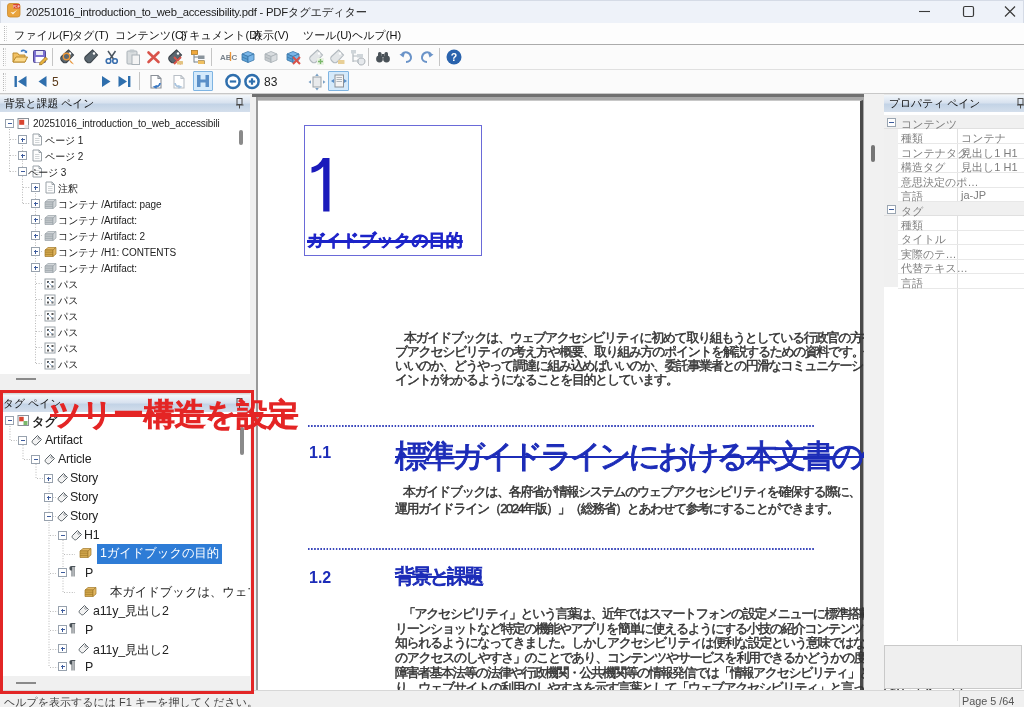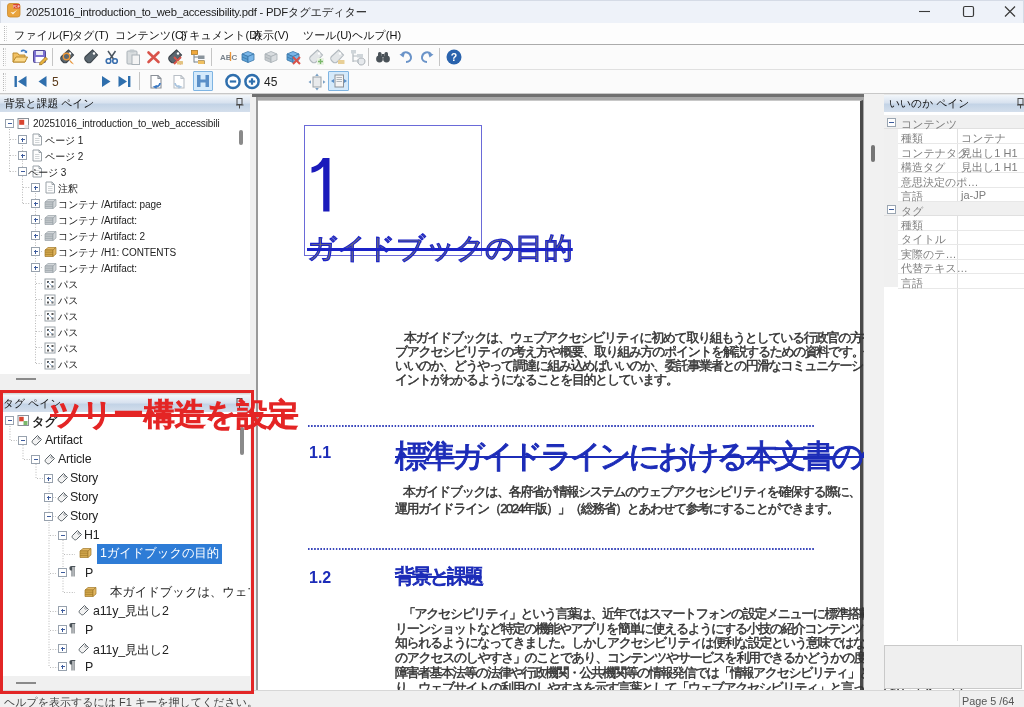--- a/index.html
+++ b/index.html
@@ -208,21 +208,21 @@
   </svg>
 <svg class="a" style="left:224px;top:73px" width="18" height="18" viewBox="0 0 18 18">
     <circle cx="9" cy="8.5" r="6.6" fill="#fff" stroke="#2f6fad" stroke-width="2.5"></circle>
     <line x1="5.8" y1="8.5" x2="12.2" y2="8.5" stroke="#2f6fad" stroke-width="2.2"></line>
   </svg>
 <svg class="a" style="left:243px;top:73px" width="18" height="18" viewBox="0 0 18 18">
     <circle cx="9" cy="8.5" r="6.6" fill="#fff" stroke="#2f6fad" stroke-width="2.5"></circle>
     <line x1="5.8" y1="8.5" x2="12.2" y2="8.5" stroke="#2f6fad" stroke-width="2.2"></line>
     <line x1="9" y1="5.3" x2="9" y2="11.7" stroke="#2f6fad" stroke-width="2.2"></line>
   </svg>
-<div class="a nw" style="left:264px;top:75px;font-size:12px;color:#222">45</div>
+<div class="a nw" style="left:264px;top:75px;font-size:12px;color:#222">83</div>
 <svg class="a" style="left:308px;top:73px" width="18" height="18" viewBox="0 0 18 18">
     <rect x="5" y="4" width="8" height="10" fill="#e8eaec" stroke="#9aa2a8" stroke-width="1"></rect>
     <path d="M9 0.5 L10.8 3 L7.2 3 Z" fill="#7aa0c4"></path>
     <path d="M9 17.5 L10.8 15 L7.2 15 Z" fill="#7aa0c4"></path>
     <path d="M0.5 9 L3 7.2 L3 10.8 Z" fill="#7aa0c4"></path>
     <path d="M17.5 9 L15 7.2 L15 10.8 Z" fill="#7aa0c4"></path>
   </svg>
 <div class="a" style="left:328px;top:71px;width:21px;height:20px;background:#d5eafb;border:1px solid #7eb4e2;border-radius:1px"></div>
 <svg class="a" style="left:330px;top:72px" width="18" height="18" viewBox="0 0 18 18">
     <rect x="5" y="3" width="8.5" height="12" fill="#f4f4f4" stroke="#8a9098" stroke-width="1"></rect>
@@ -581,21 +581,21 @@
 <div class="a" style="left:16px;top:682px;width:20px;height:2px;background:#8a8a8a"></div>
 <div class="a" style="left:250px;top:94px;width:6px;height:596px;background:#f0f0f0"></div>
 <div class="a" style="left:252px;top:94px;width:612px;height:3px;background:#707070"></div>
 <div class="a" style="left:256px;top:97px;width:608px;height:593px;background:#a8a8a8"></div>
 <div class="a" style="left:256px;top:97px;width:2px;height:593px;background:#9a9a9a"></div>
 <div class="a" style="left:258px;top:100px;width:605px;height:590px;background:#fff;border-top:1px solid #c8c8c8;border-right:3px solid #4a4a4a"></div>
 <div class="a" style="left:304px;top:125px;width:178px;height:131px;border:1px solid #6a6ad8"></div>
 <svg class="a" style="left:310px;top:156px" width="22" height="58" viewBox="0 0 22 58">
     <path d="M19.5 55.5 L19.5 2 L12.8 2 C10.5 7 6.5 10.3 1.5 11.2 L1.5 16.8 C6 16 10.5 13.5 13.2 10.5 L13.2 55.5 Z" fill="#1b1bbb"></path>
   </svg>
-<div class="a nw" style="left:307px;top:229px;font-size:29px;color:#737373;-webkit-text-stroke:1.2px #1b23c8;text-decoration:line-through;text-decoration-thickness:2.5px">ガイドブックの目的</div>
+<div class="a nw" style="left:307px;top:229px;font-size:17px;color:#6d28d9;-webkit-text-stroke:1.2px #1b23c8;text-decoration:line-through;text-decoration-thickness:2.5px">ガイドブックの目的</div>
 <div class="pl" style="left:404px;top:329px">本ガイドブックは、ウェブアクセシビリティに初めて取り組もうとしている行政官の方や事業者向けに、ウェ</div>
 <div class="pl" style="left:395px;top:343px">ブアクセシビリティの考え方や概要、取り組み方のポイントを解説するための資料です。何にどう取り組めば</div>
 <div class="pl" style="left:395px;top:357px">いいのか、どうやって調達に組み込めばいいのか、委託事業者との円滑なコミュニケーション、意思決定のポ</div>
 <div class="pl" style="left:395px;top:371px">イントがわかるようになることを目的としています。</div>
 <div class="pl" style="left:403px;top:483px">本ガイドブックは、各府省が情報システムのウェブアクセシビリティを確保する際に、「みんなの公共サイト</div>
 <div class="pl" style="left:395px;top:500px">運用ガイドライン（2024年版）」（総務省）とあわせて参考にすることができます。</div>
 <div class="pl" style="left:403px;top:605px">「アクセシビリティ」という言葉は、近年ではスマートフォンの設定メニューに標準搭載されており、スク</div>
 <div class="pl" style="left:395px;top:620px">リーンショットなど特定の機能やアプリを簡単に使えるようにする小技の紹介コンテンツなどを通じて、広く</div>
 <div class="pl" style="left:395px;top:634px">知られるようになってきました。しかしアクセシビリティは便利な設定という意味ではなく、本来は「情報へ</div>
 <div class="pl" style="left:395px;top:649px">のアクセスのしやすさ」のことであり、コンテンツやサービスを利用できるかどうかの度合いを示す言葉です。</div>
@@ -603,21 +603,21 @@
 <div class="pl" style="left:395px;top:679px">り、ウェブサイトの利用のしやすさを示す言葉として「ウェブアクセシビリティ」と言ったりもします。また</div>
 <div class="dotl" style="left:308px;top:425px;width:506px"></div>
 <div class="a nw" style="left:309px;top:443.5px;font-size:16px;font-weight:bold;color:#1c2cb8">1.1</div>
 <div class="a nw" style="left:395px;top:435px;font-size:32px;letter-spacing:-3.4px;color:#1c2cb8;-webkit-text-stroke:1px #1c2cb8;text-decoration:line-through;text-decoration-thickness:2px">標準ガイドラインにおける本文書の位置づけ</div>
 <div class="dotl" style="left:308px;top:548px;width:506px"></div>
 <div class="a nw" style="left:309px;top:569px;font-size:16px;font-weight:bold;color:#1c2cb8">1.2</div>
 <div class="a nw" style="left:395px;top:562.5px;font-size:20px;letter-spacing:-2.8px;color:#1c2cb8;-webkit-text-stroke:1px #1c2cb8;text-decoration:line-through;text-decoration-thickness:2px">背景と課題</div>
 <div class="a" style="left:864px;top:94px;width:20px;height:596px;background:#f1f1f1"></div>
 <div class="a" style="left:871px;top:145px;width:4px;height:17px;background:#757575;border-radius:2px"></div>
 <div class="a panehdr" style="left:884px;top:94px;width:140px"></div>
-<div class="a nw hdrtxt" style="left:889px;top:97px">いいのか ペイン</div>
+<div class="a nw hdrtxt" style="left:889px;top:97px">プロパティ ペイン</div>
 <svg class="a" style="left:1017px;top:98px" width="8" height="11">
     <rect x="1" y="0.5" width="5" height="6" fill="none" stroke="#4a4a4a" stroke-width="1"></rect>
     <line x1="0" y1="7" x2="7.5" y2="7" stroke="#4a4a4a" stroke-width="1"></line>
     <line x1="3.5" y1="7" x2="3.5" y2="10.5" stroke="#4a4a4a" stroke-width="1"></line>
   </svg>
 <div class="a" style="left:884px;top:112px;width:140px;height:533px;background:#fff"></div>
 <div class="a" style="left:884px;top:115px;width:14px;height:172px;background:#f0f0f0"></div>
 <div class="a" style="left:957px;top:115px;width:1px;height:526px;background:#e0e0e0"></div>
 <div class="a" style="left:884px;top:115px;width:140px;height:14px;background:#f0f0f0;border-bottom:1px solid #e0e0e0"></div>
 <svg class="a" style="left:887px;top:118px" width="9" height="9">

